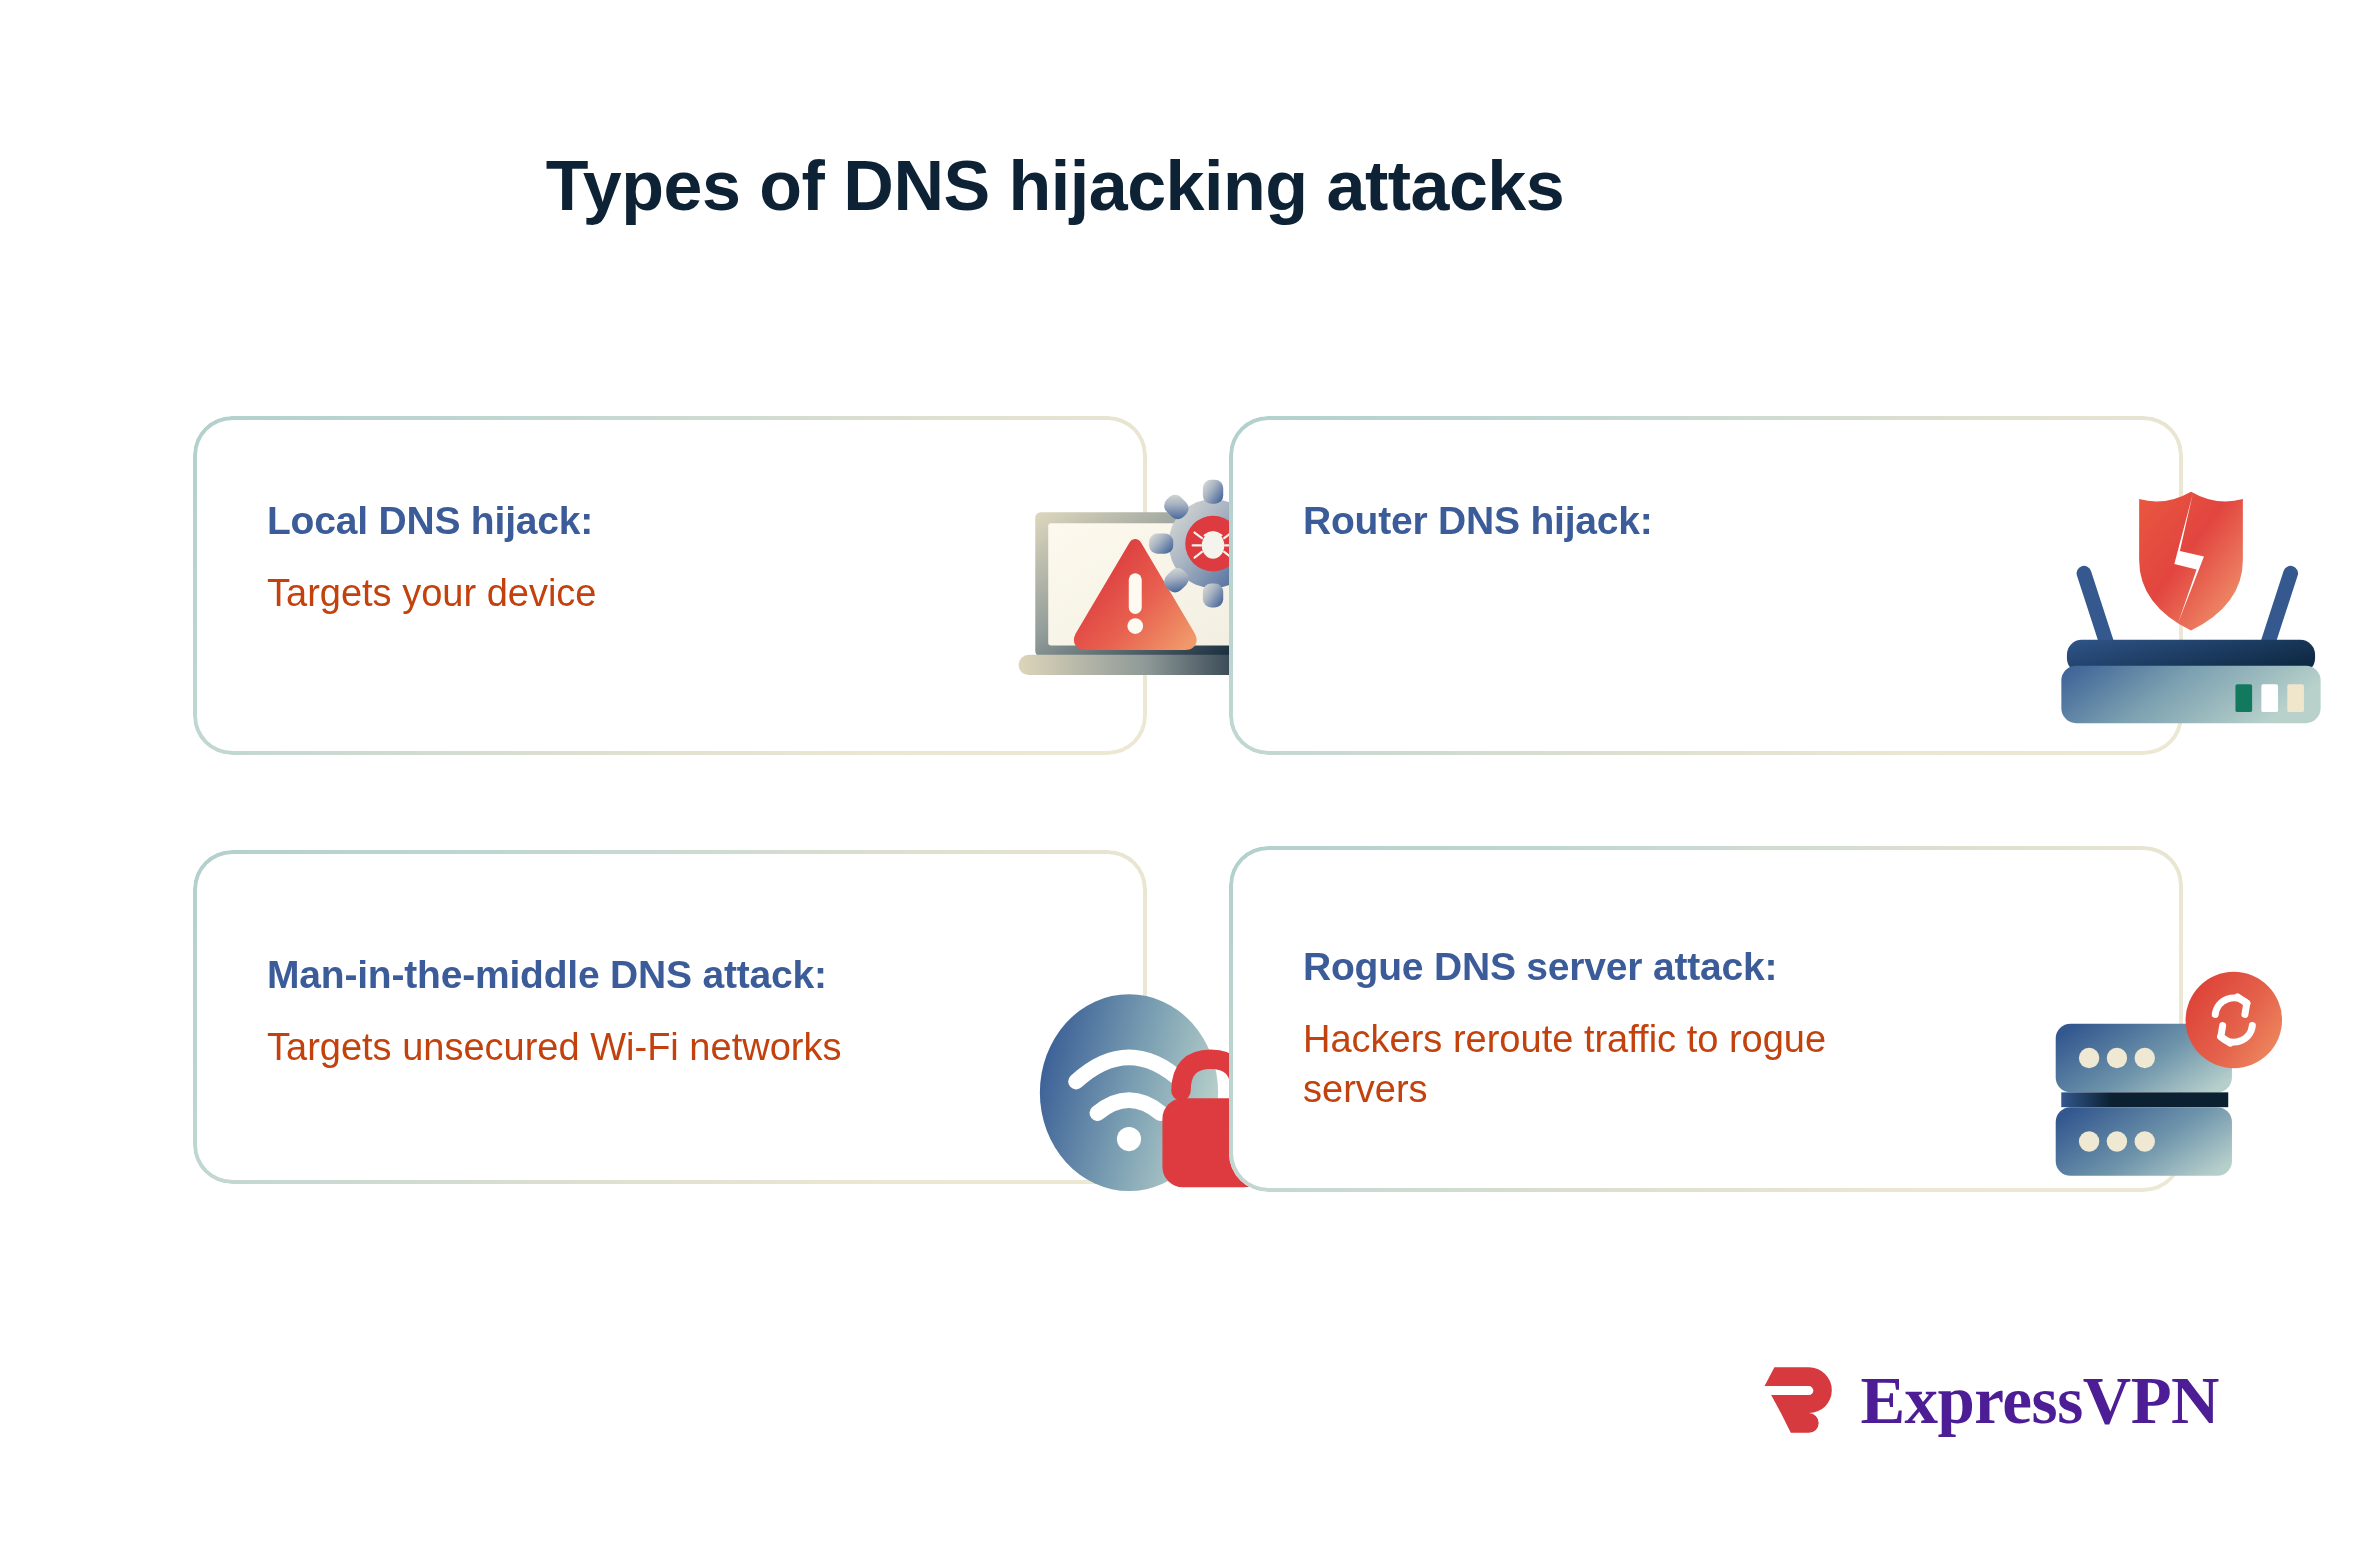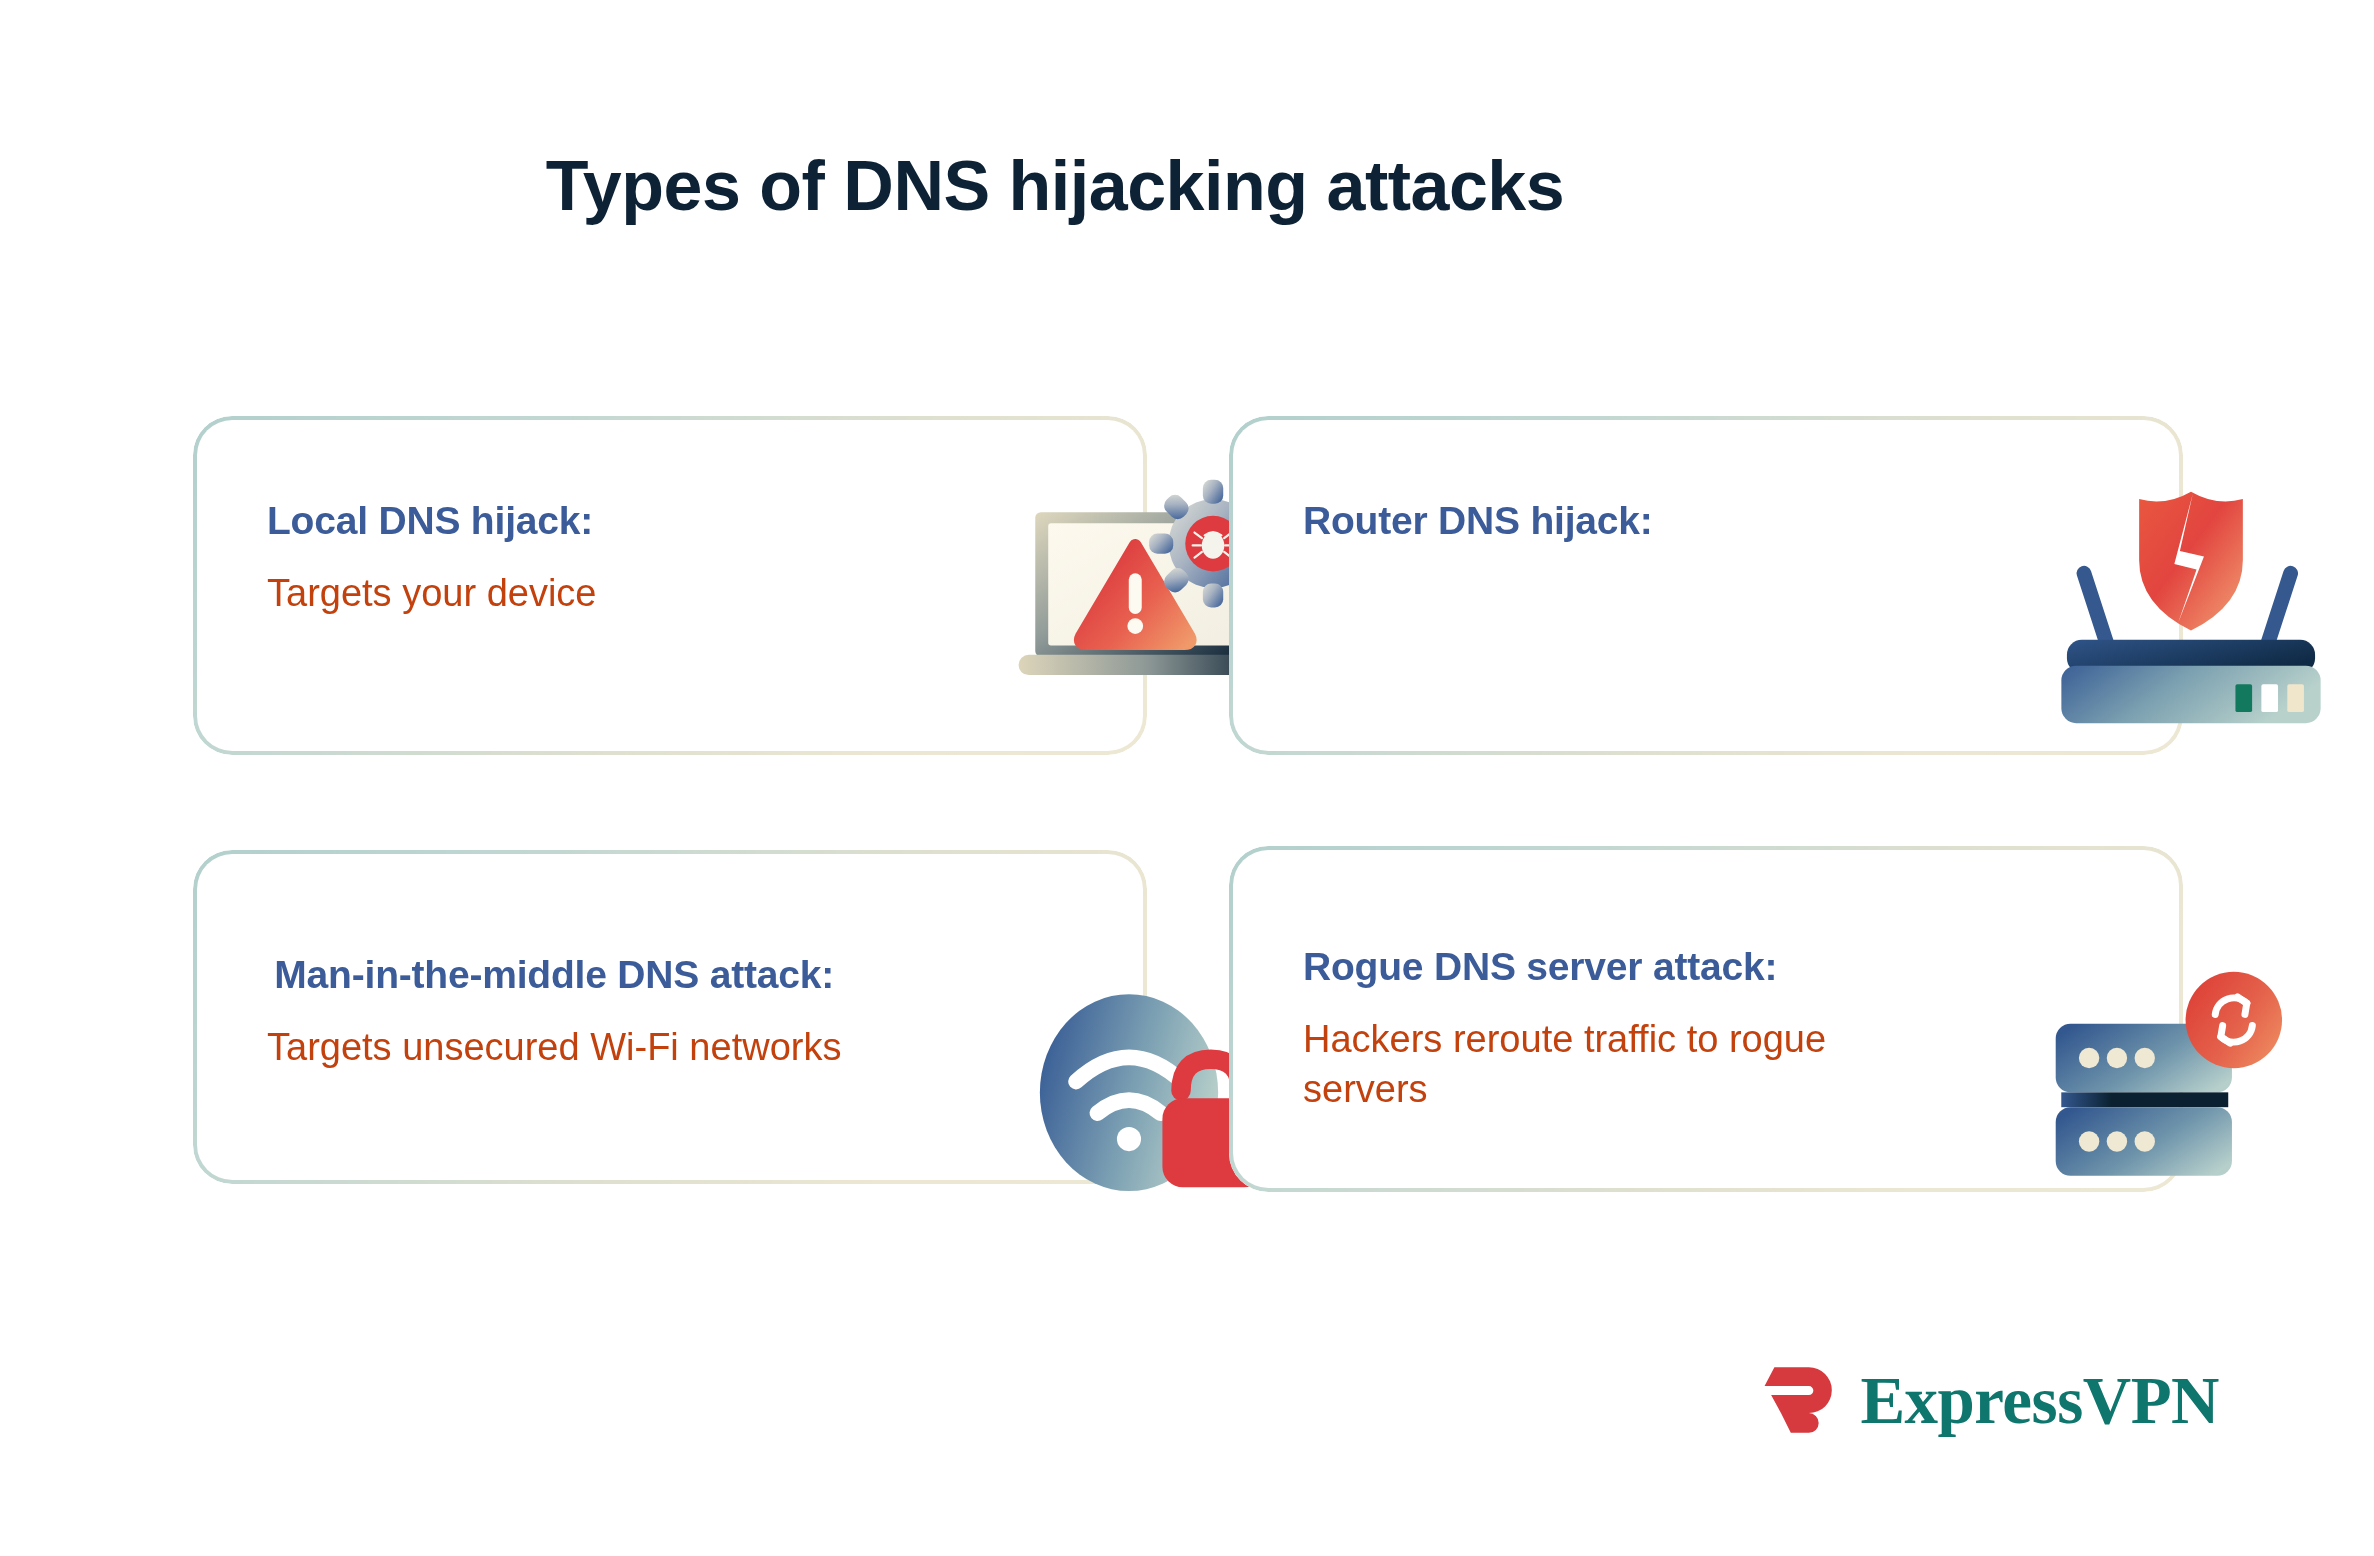--- a/index.html
+++ b/index.html
@@ -69,21 +69,21 @@
     -webkit-mask-composite: xor;
     mask:
        linear-gradient(#fff 0 0) content-box,
        linear-gradient(#fff 0 0);
     mask-composite: exclude;
     pointer-events: none;
   }
 
   .card-1 { left: 0px;    top: 1.9px;   height: 339px; }
   .card-2 { left: 1036px; top: 1.9px;   height: 339px; }
-  .card-3 { left: 0px;    top: 436px; height: 334px; text-align: center; }
+  .card-3 { left: 0px;    top: 436px; height: 334px; }
   .card-4 { left: 1036px; top: 432px; height: 346px; }
 
   .card-inner {
     position: relative;
     width: 100%;
     height: 100%;
   }
 
   .card-text {
     position: absolute;
@@ -131,21 +131,21 @@
     top: 1359px;
     display: flex;
     align-items: center;
     gap: 20.4px;
   }
   .brand-mark { width: 82px; height: 82px; display: block; }
   .brand-word {
     font-family: "Liberation Serif", serif;
     font-size: 67px;
     font-weight: 700;
-    color: #0f766e;
+    color: #4c1d95;
     letter-spacing: -0.5px;
     line-height: 1;
   }
 </style>
 </head>
 <body>
 
 <div id="infographic">
 
   <h1 class="page-title">Types of DNS hijacking attacks</h1>

